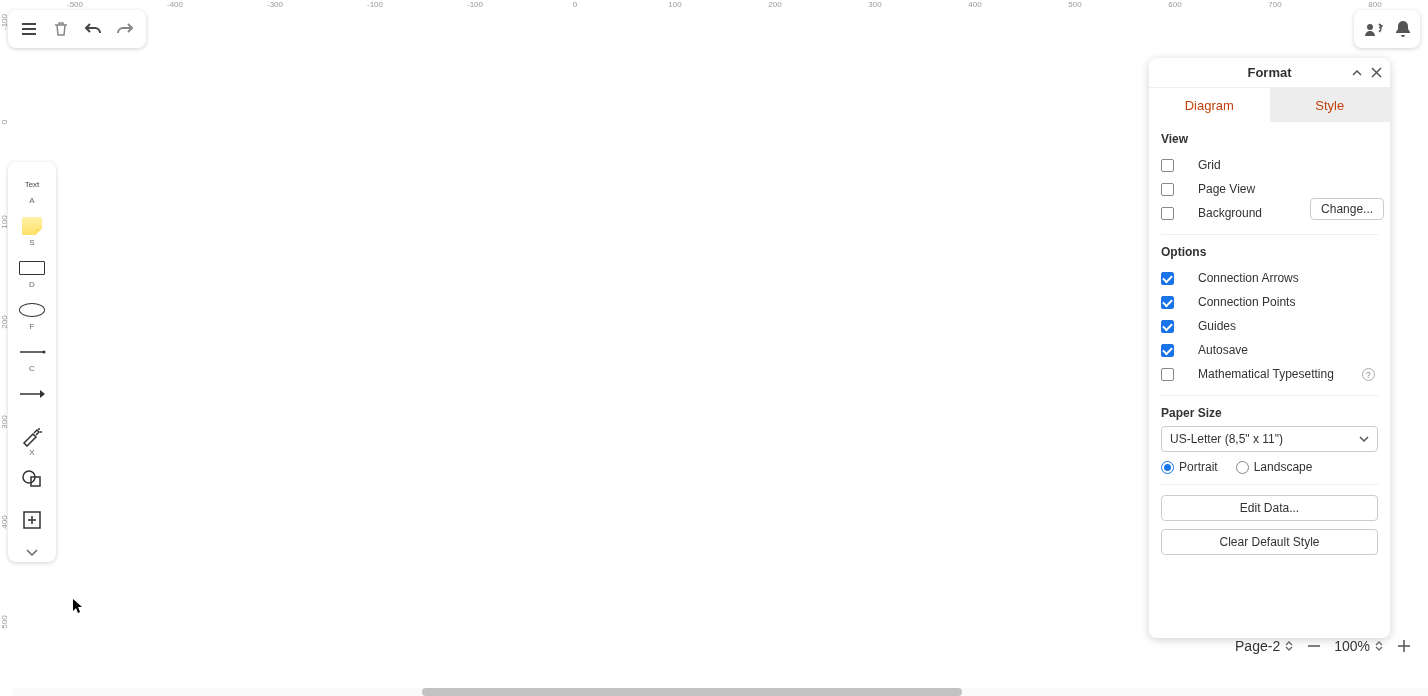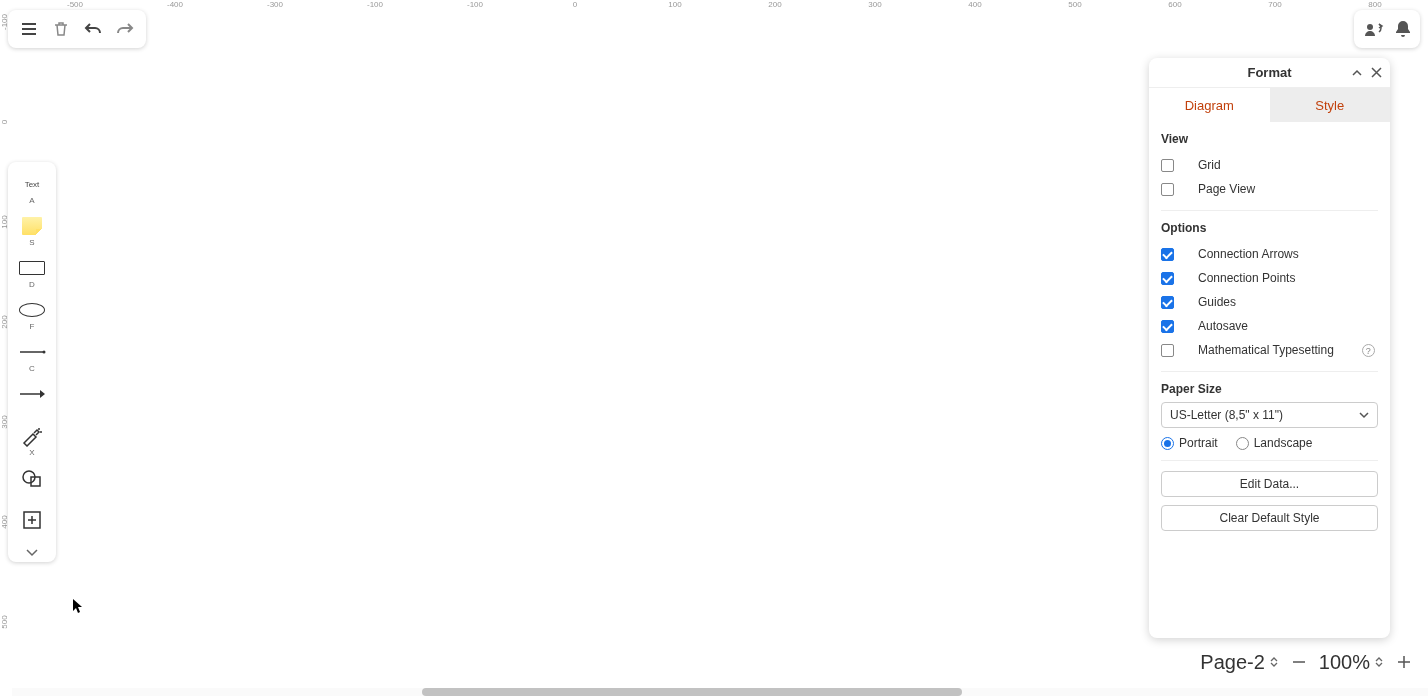--- a/index.html
+++ b/index.html
@@ -158,23 +158,23 @@
     width: 13px; height: 13px; border: 1.5px solid #888; border-radius: 50%;
     display: inline-flex; align-items: center; justify-content: center; margin-right: 5px;
     vertical-align: middle; cursor: pointer; background: #fff;
   }
   .radio.checked { border-color: #1a73e8; }
   .radio.checked::after {
     content: ""; width: 7px; height: 7px; border-radius: 50%; background: #1a73e8;
   }
   
   .status-br {
-    position: absolute; right: 16px; bottom: 20px;
+    position: absolute; right: 16px; bottom: 36px;
     display: flex; align-items: center; gap: 12px;
-    font-size: 20px; color: #333;
+    font-size: 14px; color: #333;
   }
   .sb-btn {
     display: flex; align-items: center; cursor: pointer; gap: 2px;
     height: 28px;
   }
   .updown {
     display: flex; flex-direction: column; line-height: 5px; color: #777; margin-left: 2px;
   }
   .updown svg { display: block; }
   .cursor-fake {
@@ -362,20 +362,26 @@
     <div class="section">
       <div class="sec-title">View</div>
       <div class="chk-row">
         <span class="chk"></span>
         <span>Grid</span>
       </div>
       <div class="chk-row">
         <span class="chk"></span>
         <span>Page View</span>
       </div>
+      <div class="chk-row">
+        <span class="chk"></span>
+        <span>Background</span>
+        <span style="flex:1"></span>
+        <span class="btn" style="width:96px;height:22px">Change...</span>
+      </div>
     </div>
     <div class="section">
       <div class="sec-title">Options</div>
       <div class="chk-row">
         <span class="chk checked"></span>
         <span>Connection Arrows</span>
       </div>
       <div class="chk-row">
         <span class="chk checked"></span>
         <span>Connection Points</span>

